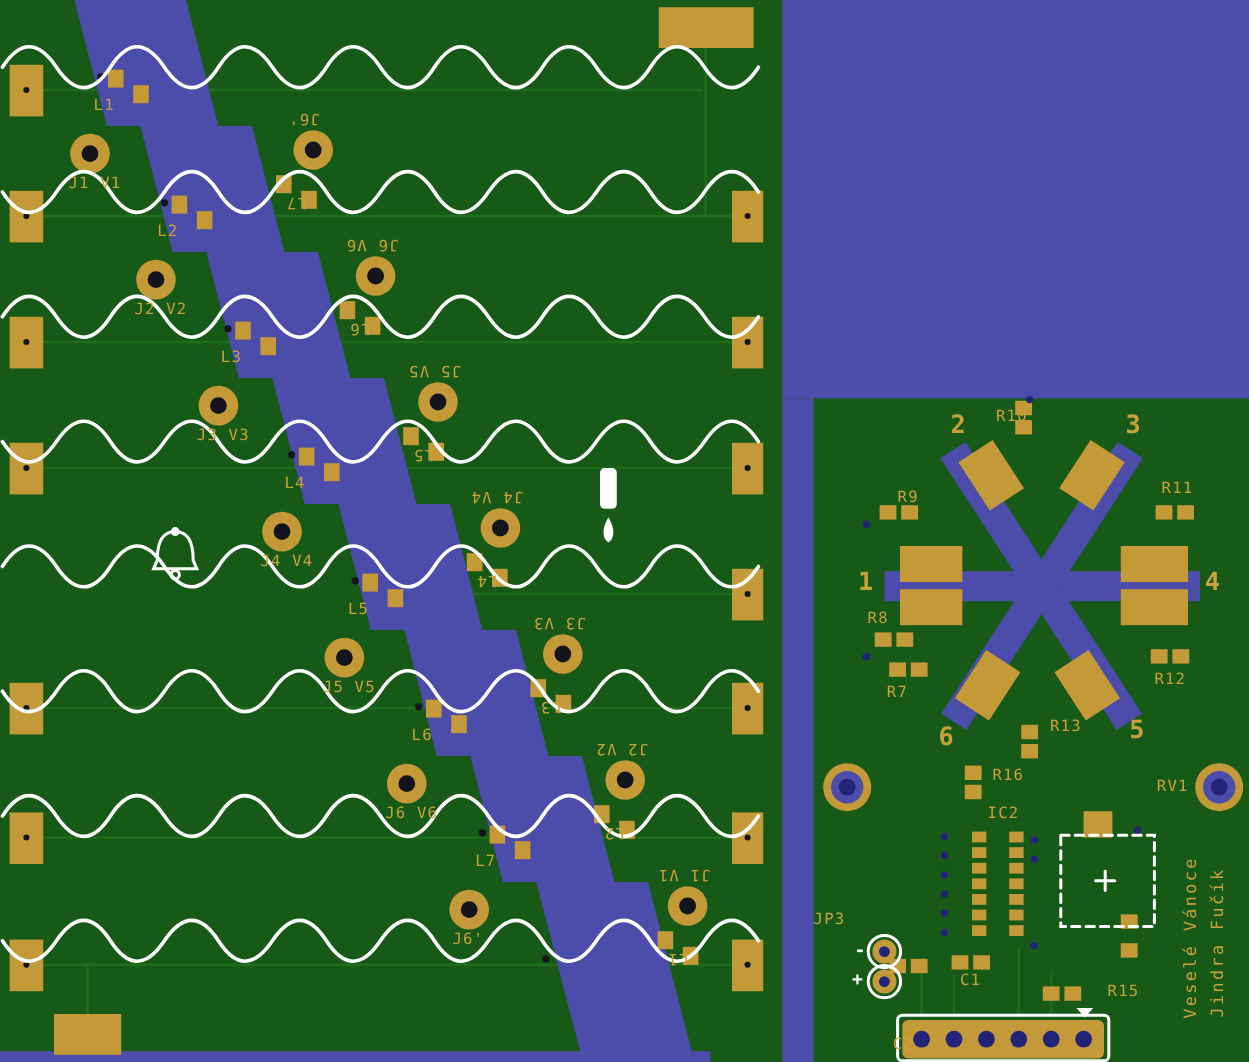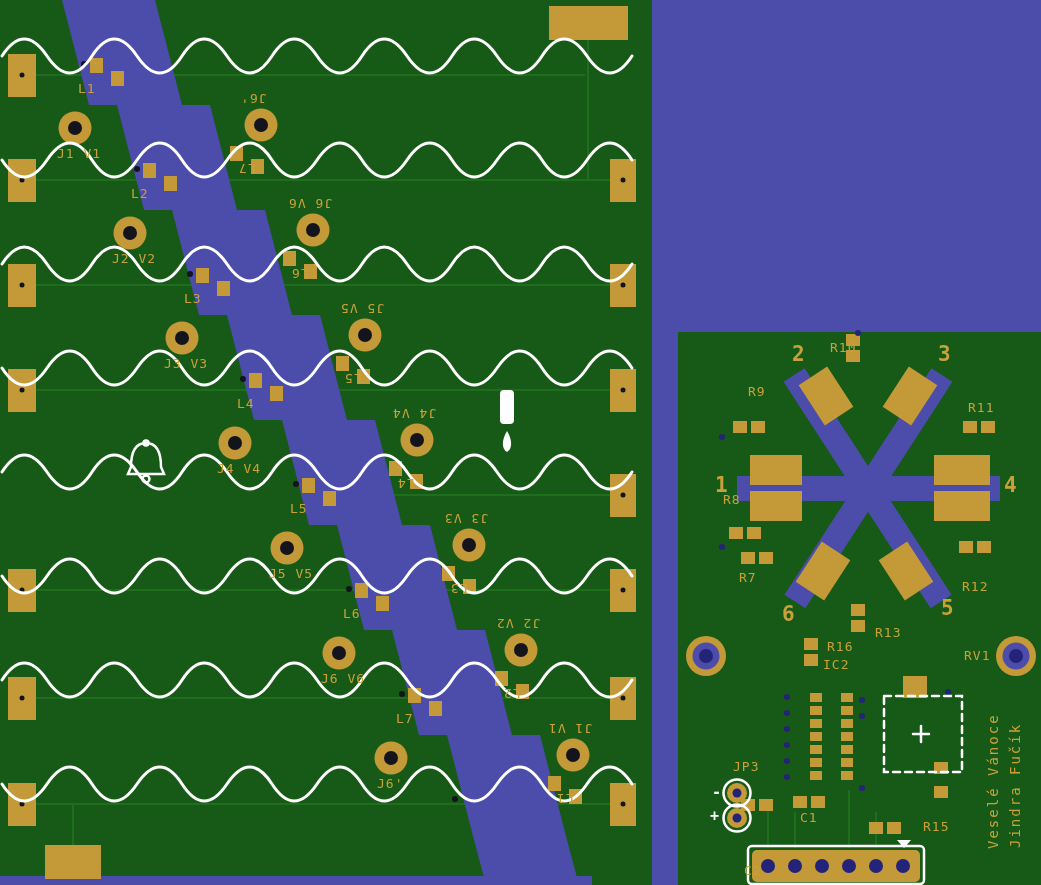--- a/index.html
+++ b/index.html
@@ -350,30 +350,30 @@
   <div class="lbl rot" style="left:556px;top:792px">L1</div>
 
   <div class="lbl num" style="left:715px;top:475px">1</div>
   <div class="lbl num" style="left:792px;top:344px">2</div>
   <div class="lbl num" style="left:938px;top:344px">3</div>
   <div class="lbl num" style="left:1004px;top:475px">4</div>
   <div class="lbl num" style="left:941px;top:598px">5</div>
   <div class="lbl num" style="left:782px;top:604px">6</div>
 
   <div class="lbl" style="left:830px;top:341px">R10</div>
-  <div class="lbl" style="left:748px;top:385px">R9</div>
+  <div class="lbl" style="left:748px;top:408px">R9</div>
   <div class="lbl" style="left:968px;top:401px">R11</div>
-  <div class="lbl" style="left:723px;top:493px">R8</div>
+  <div class="lbl" style="left:723px;top:509px">R8</div>
   <div class="lbl" style="left:739px;top:571px">R7</div>
-  <div class="lbl" style="left:962px;top:580px">R12</div>
-  <div class="lbl" style="left:875px;top:626px">R13</div>
+  <div class="lbl" style="left:962px;top:560px">R12</div>
+  <div class="lbl" style="left:875px;top:599px">R13</div>
   <div class="lbl" style="left:827px;top:640px">R16</div>
-  <div class="lbl" style="left:823px;top:658px">IC2</div>
+  <div class="lbl" style="left:823px;top:672px">IC2</div>
   <div class="lbl" style="left:964px;top:649px">RV1</div>
-  <div class="lbl" style="left:733px;top:760px">JP3</div>
+  <div class="lbl" style="left:678px;top:760px">JP3</div>
   <div class="lbl" style="left:744px;top:864px">C2</div>
   <div class="lbl" style="left:800px;top:811px">C1</div>
   <div class="lbl" style="left:923px;top:820px">R15</div>
 
   <div class="lbl white" style="left:712px;top:785px">-</div>
   <div class="lbl white" style="left:710px;top:809px">+</div>
 
   <div class="lbl vert" style="left:986px;top:692px;height:178px">Veselé Vánoce</div>
   <div class="lbl vert" style="left:1008px;top:700px;height:170px">Jindra Fučík</div>
 

